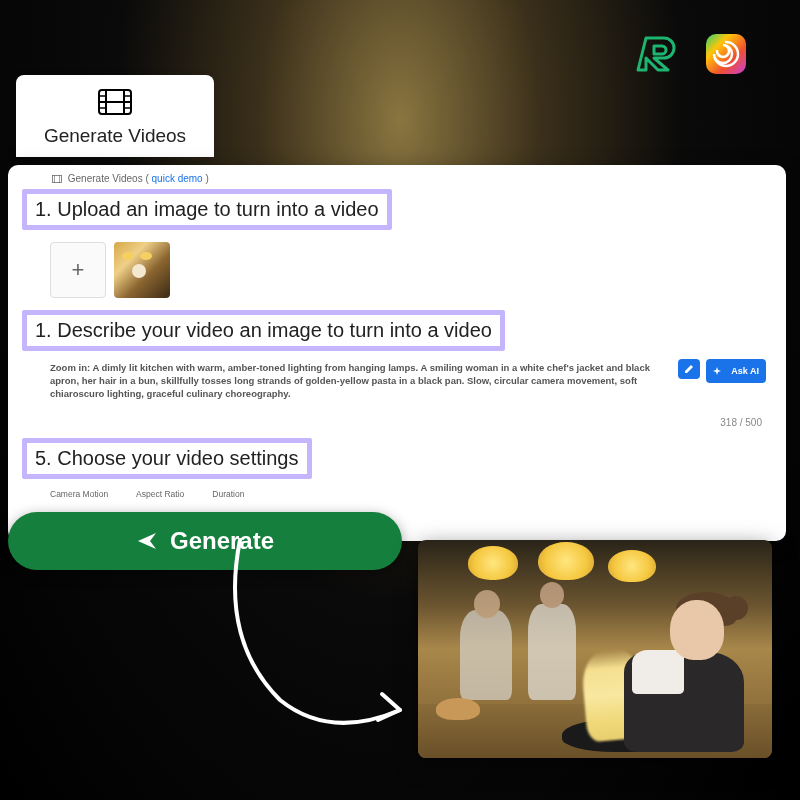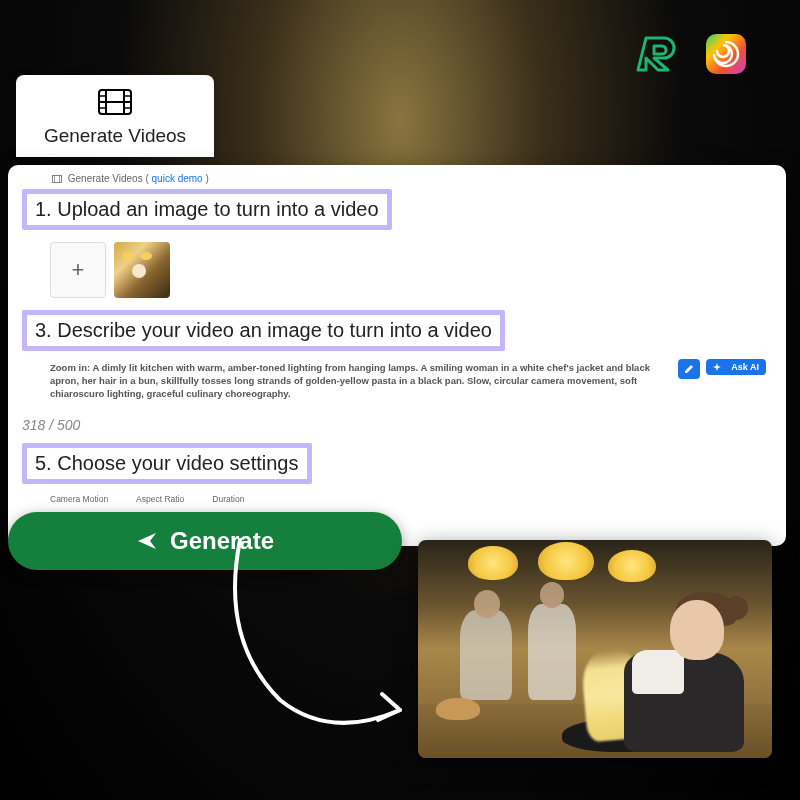--- a/index.html
+++ b/index.html
@@ -143,37 +143,37 @@
       width: 22px;
       height: 20px;
       background: #1a73e8;
       border-radius: 4px;
       display: flex;
       align-items: center;
       justify-content: center;
       cursor: pointer;
     }
     .ask-ai-btn {
-      height: 16px;
+      height: 24px;
       background: #1a73e8;
       color: #fff;
       font-size: 9px;
       padding: 0 7px;
       border-radius: 4px;
       display: flex;
       align-items: center;
       gap: 10px;
       cursor: pointer;
     }
 
     .char-count {
-      font-size: 14px;
+      text-align: right;
+      font-size: 10px;
       color: #888;
       margin: 14px 10px 10px 0;
-      font-style: italic;
     }
 
     .settings-row {
       display: flex;
       gap: 28px;
       margin: 4px 0 0 28px;
     }
     .setting-item {
       display: flex;
       flex-direction: column;
@@ -418,21 +418,21 @@
     <span>Generate Videos</span>
     ( <a href="#">quick demo</a> )
   </div>
 
   <div class="step-label">1. Upload an image to turn into a video</div>
   <div class="upload-row">
     <div class="upload-add">+</div>
     <div class="upload-thumb"></div>
   </div>
 
-  <div class="step-label">3. Describe your video an image to turn into a video</div>
+  <div class="step-label">1. Describe your video an image to turn into a video</div>
   <div class="desc-row">
     <div class="desc-text">Zoom in: A dimly lit kitchen with warm, amber-toned lighting from hanging lamps. A smiling woman in a white chef's jacket and black apron, her hair in a bun, skillfully tosses long strands of golden-yellow pasta in a black pan. Slow, circular camera movement, soft chiaroscuro lighting, graceful culinary choreography.</div>
     <div class="edit-btn">
       <svg width="11" height="11" viewBox="0 0 11 11">
         <path d="M1 8 L7 2 L9 4 L3 10 L1 10 Z" fill="#fff"></path>
       </svg>
     </div>
     <div class="ask-ai-btn">
       <svg width="8" height="8" viewBox="0 0 8 8">
         <path d="M4 0 L5 3 L8 4 L5 5 L4 8 L3 5 L0 4 L3 3 Z" fill="#fff"></path>

